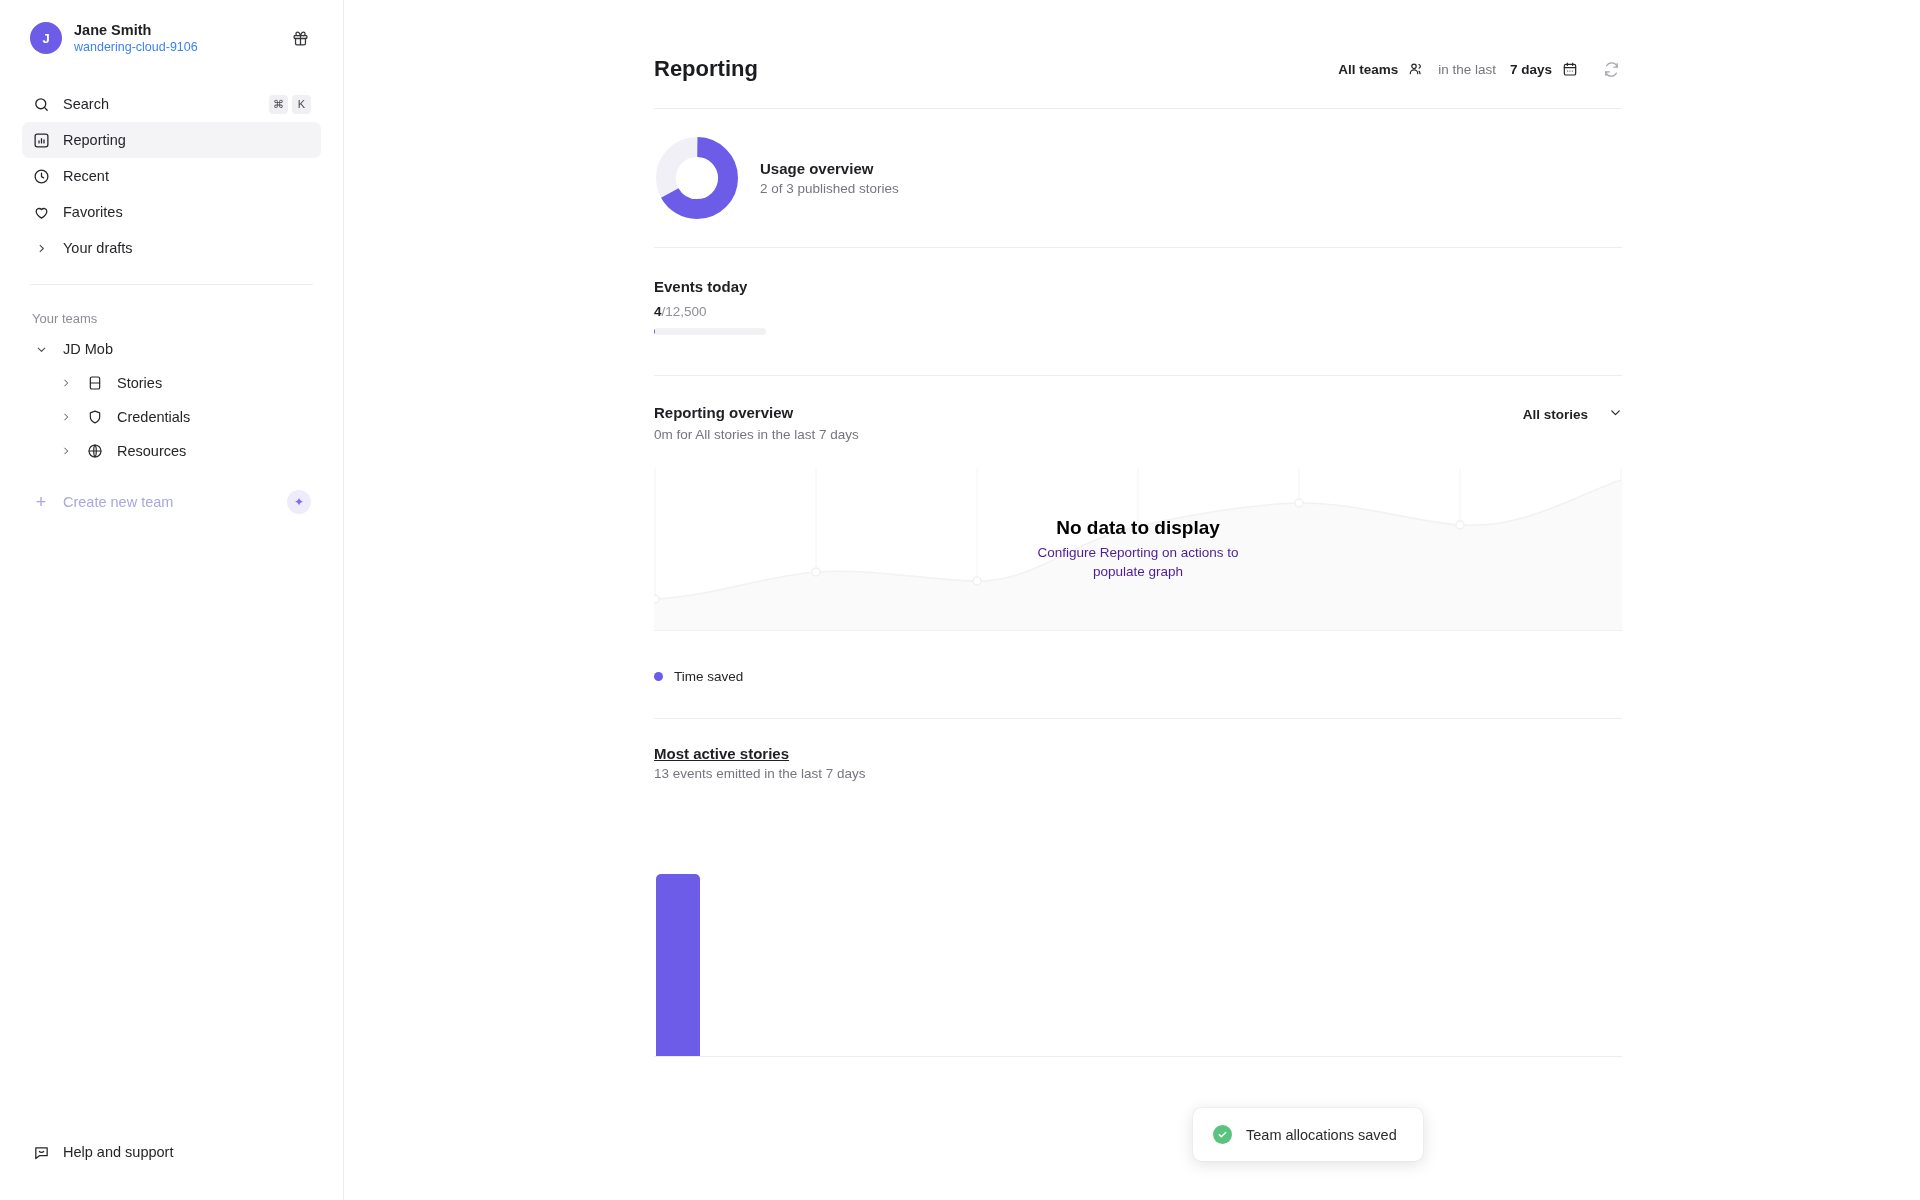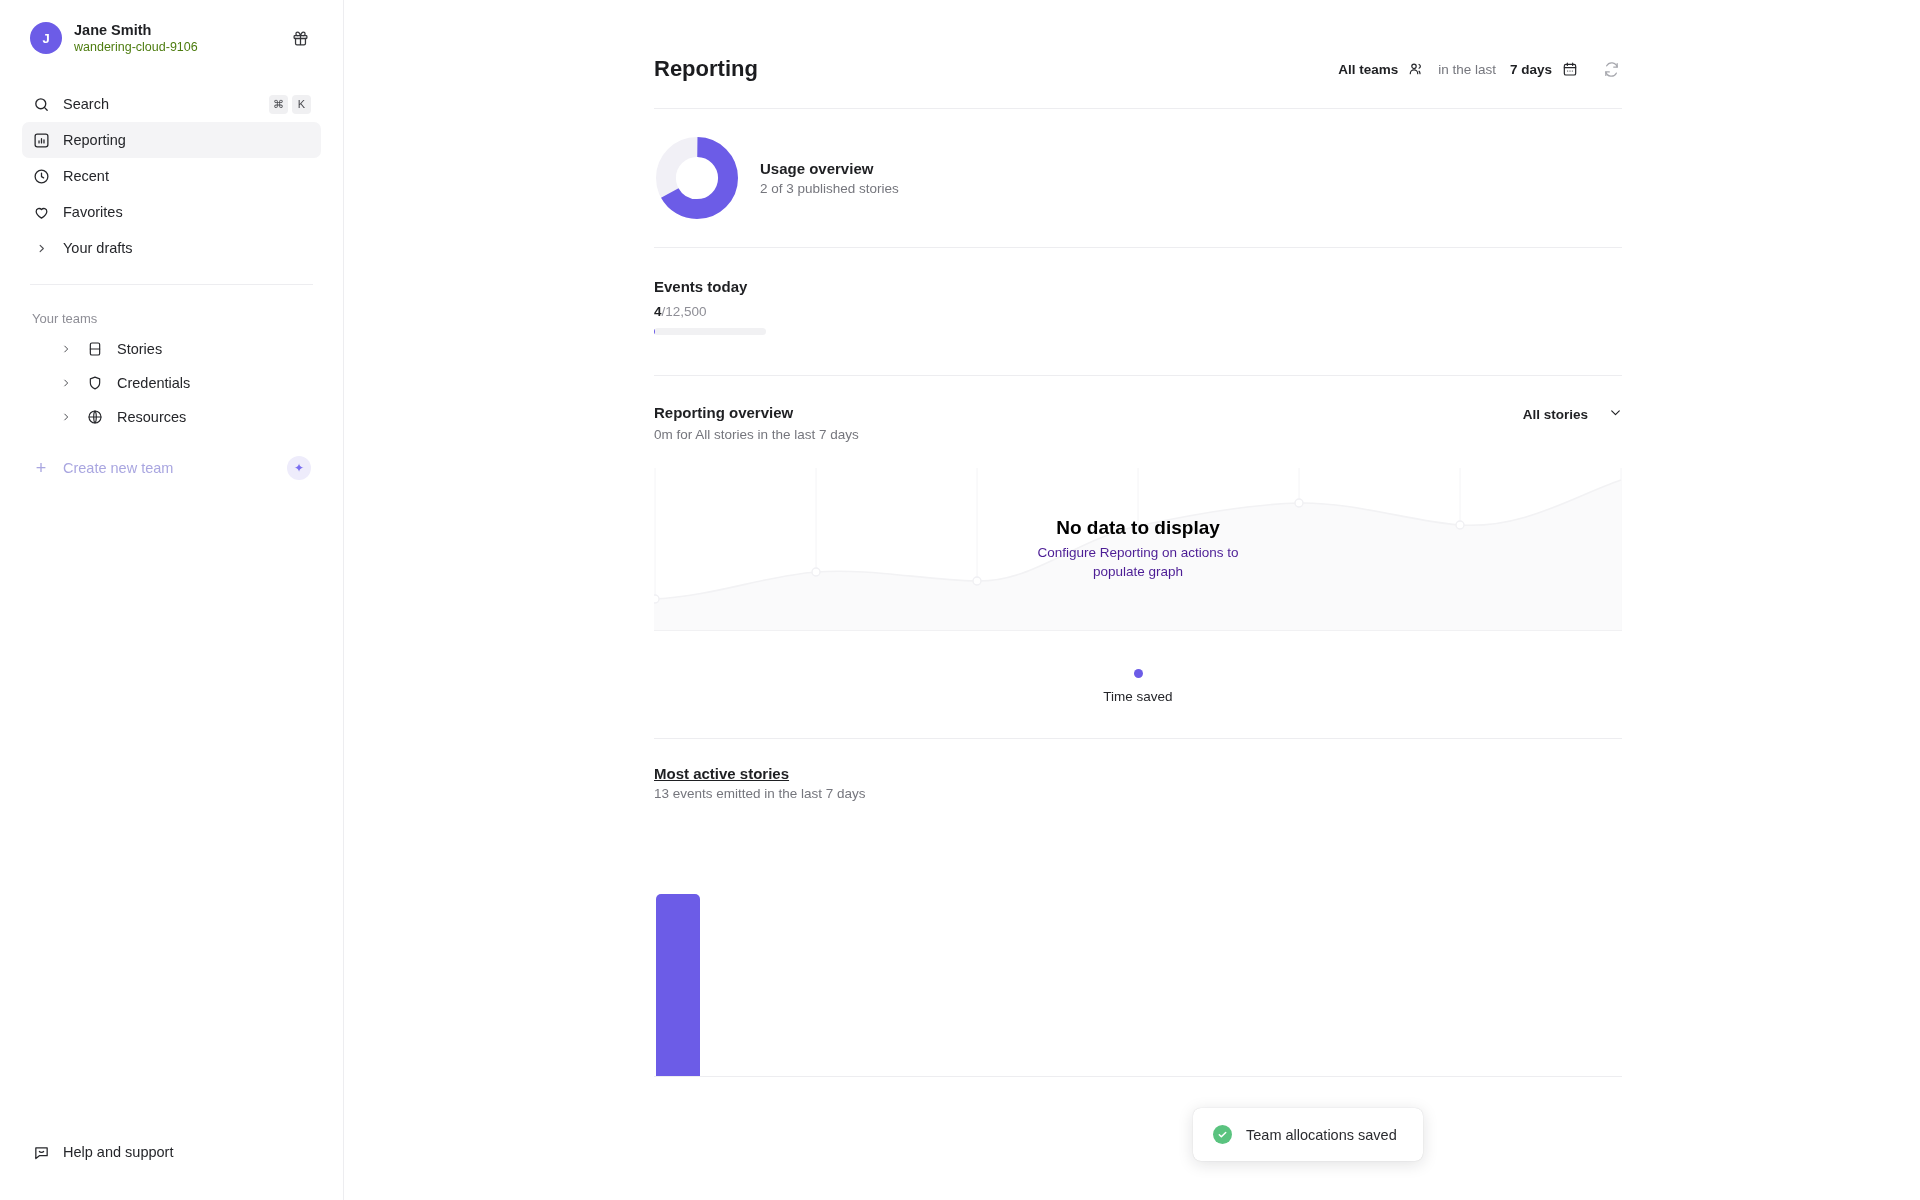--- a/index.html
+++ b/index.html
@@ -27,21 +27,21 @@
   }
   .avatar {
     width: 32px; height: 32px; border-radius: 50%;
     background: #6c5ce7;
     color: #fff; font-size: 13px; font-weight: 600;
     display: flex; align-items: center; justify-content: center;
     flex: 0 0 32px;
   }
   .profile-text { margin-left: 12px; line-height: 1.25; }
   .profile-name { font-size: 14.5px; font-weight: 700; color: #1f2023; }
-  .profile-sub { font-size: 12.5px; color: #4d7c0f; margin-top: 1px; }
+  .profile-sub { font-size: 12.5px; color: #3b82f6; margin-top: 1px; }
   .gift-btn {
     margin-left: auto; width: 26px; height: 26px;
     display: flex; align-items: center; justify-content: center;
     color: #35363a; cursor: pointer;
   }
 
   .nav { margin-top: 10px; }
   .nav-item {
     display: flex; align-items: center;
     height: 36px; border-radius: 7px;
@@ -177,21 +177,21 @@
   }
   .graph svg { display: block; }
   .graph-empty {
     position: absolute; left: 0; right: 0; top: 50%;
     transform: translateY(-50%);
     text-align: center; pointer-events: none;
   }
   .ge-title { font-size: 19px; font-weight: 700; color: #000000; }
   .ge-sub { font-size: 13.5px; color: #4c1d95; line-height: 1.45; margin-top: 4px; }
 
-  .legend { display: flex; align-items: center; gap: 11px; padding: 38px 0 34px 0; flex-direction: column; }
+  .legend { display: flex; align-items: center; gap: 11px; padding: 38px 0 34px 0; }
   .legend-dot { width: 9px; height: 9px; border-radius: 50%; background: #6c5ce7; }
   .legend-label { font-size: 13.5px; color: #25262a; }
 
   
   .mas { padding: 26px 0 0 0; }
   .mas-title { font-size: 15px; font-weight: 600; color: #1f2023; text-decoration: underline; }
   .mas-sub { font-size: 13.5px; color: #75767d; margin-top: 4px; }
   .bars {
     position: relative; height: 198px; margin-top: 78px;
     border-bottom: 1px solid #ededf0; width: 968px;
@@ -290,20 +290,28 @@
             </svg>
         </span>
         <span>Your drafts</span>
       </div>
     </nav>
 
     <div class="divider"></div>
 
     <div class="section-label">Your teams</div>
 
+    <div class="team-row">
+      <span class="chev">
+        <svg width="11" height="11" viewBox="0 0 24 24" fill="none" stroke="currentColor" stroke-width="2.4" stroke-linecap="round" stroke-linejoin="round">
+            <path d="M5 9l7 7 7-7"></path>
+          </svg>
+      </span>
+      <span>JD Mob</span>
+    </div>
 
     <div class="sub-row">
       <span class="sub-chev">
         <svg width="10" height="10" viewBox="0 0 24 24" fill="none" stroke="currentColor" stroke-width="2.4" stroke-linecap="round" stroke-linejoin="round">
             <path d="M9 5l7 7-7 7"></path>
           </svg>
       </span>
       <span class="sub-icon">
         <svg width="16" height="16" viewBox="0 0 24 24" fill="none" stroke="currentColor" stroke-width="1.8" stroke-linecap="round" stroke-linejoin="round">
             <rect x="5" y="3" width="14" height="18" rx="2.4"></rect>

